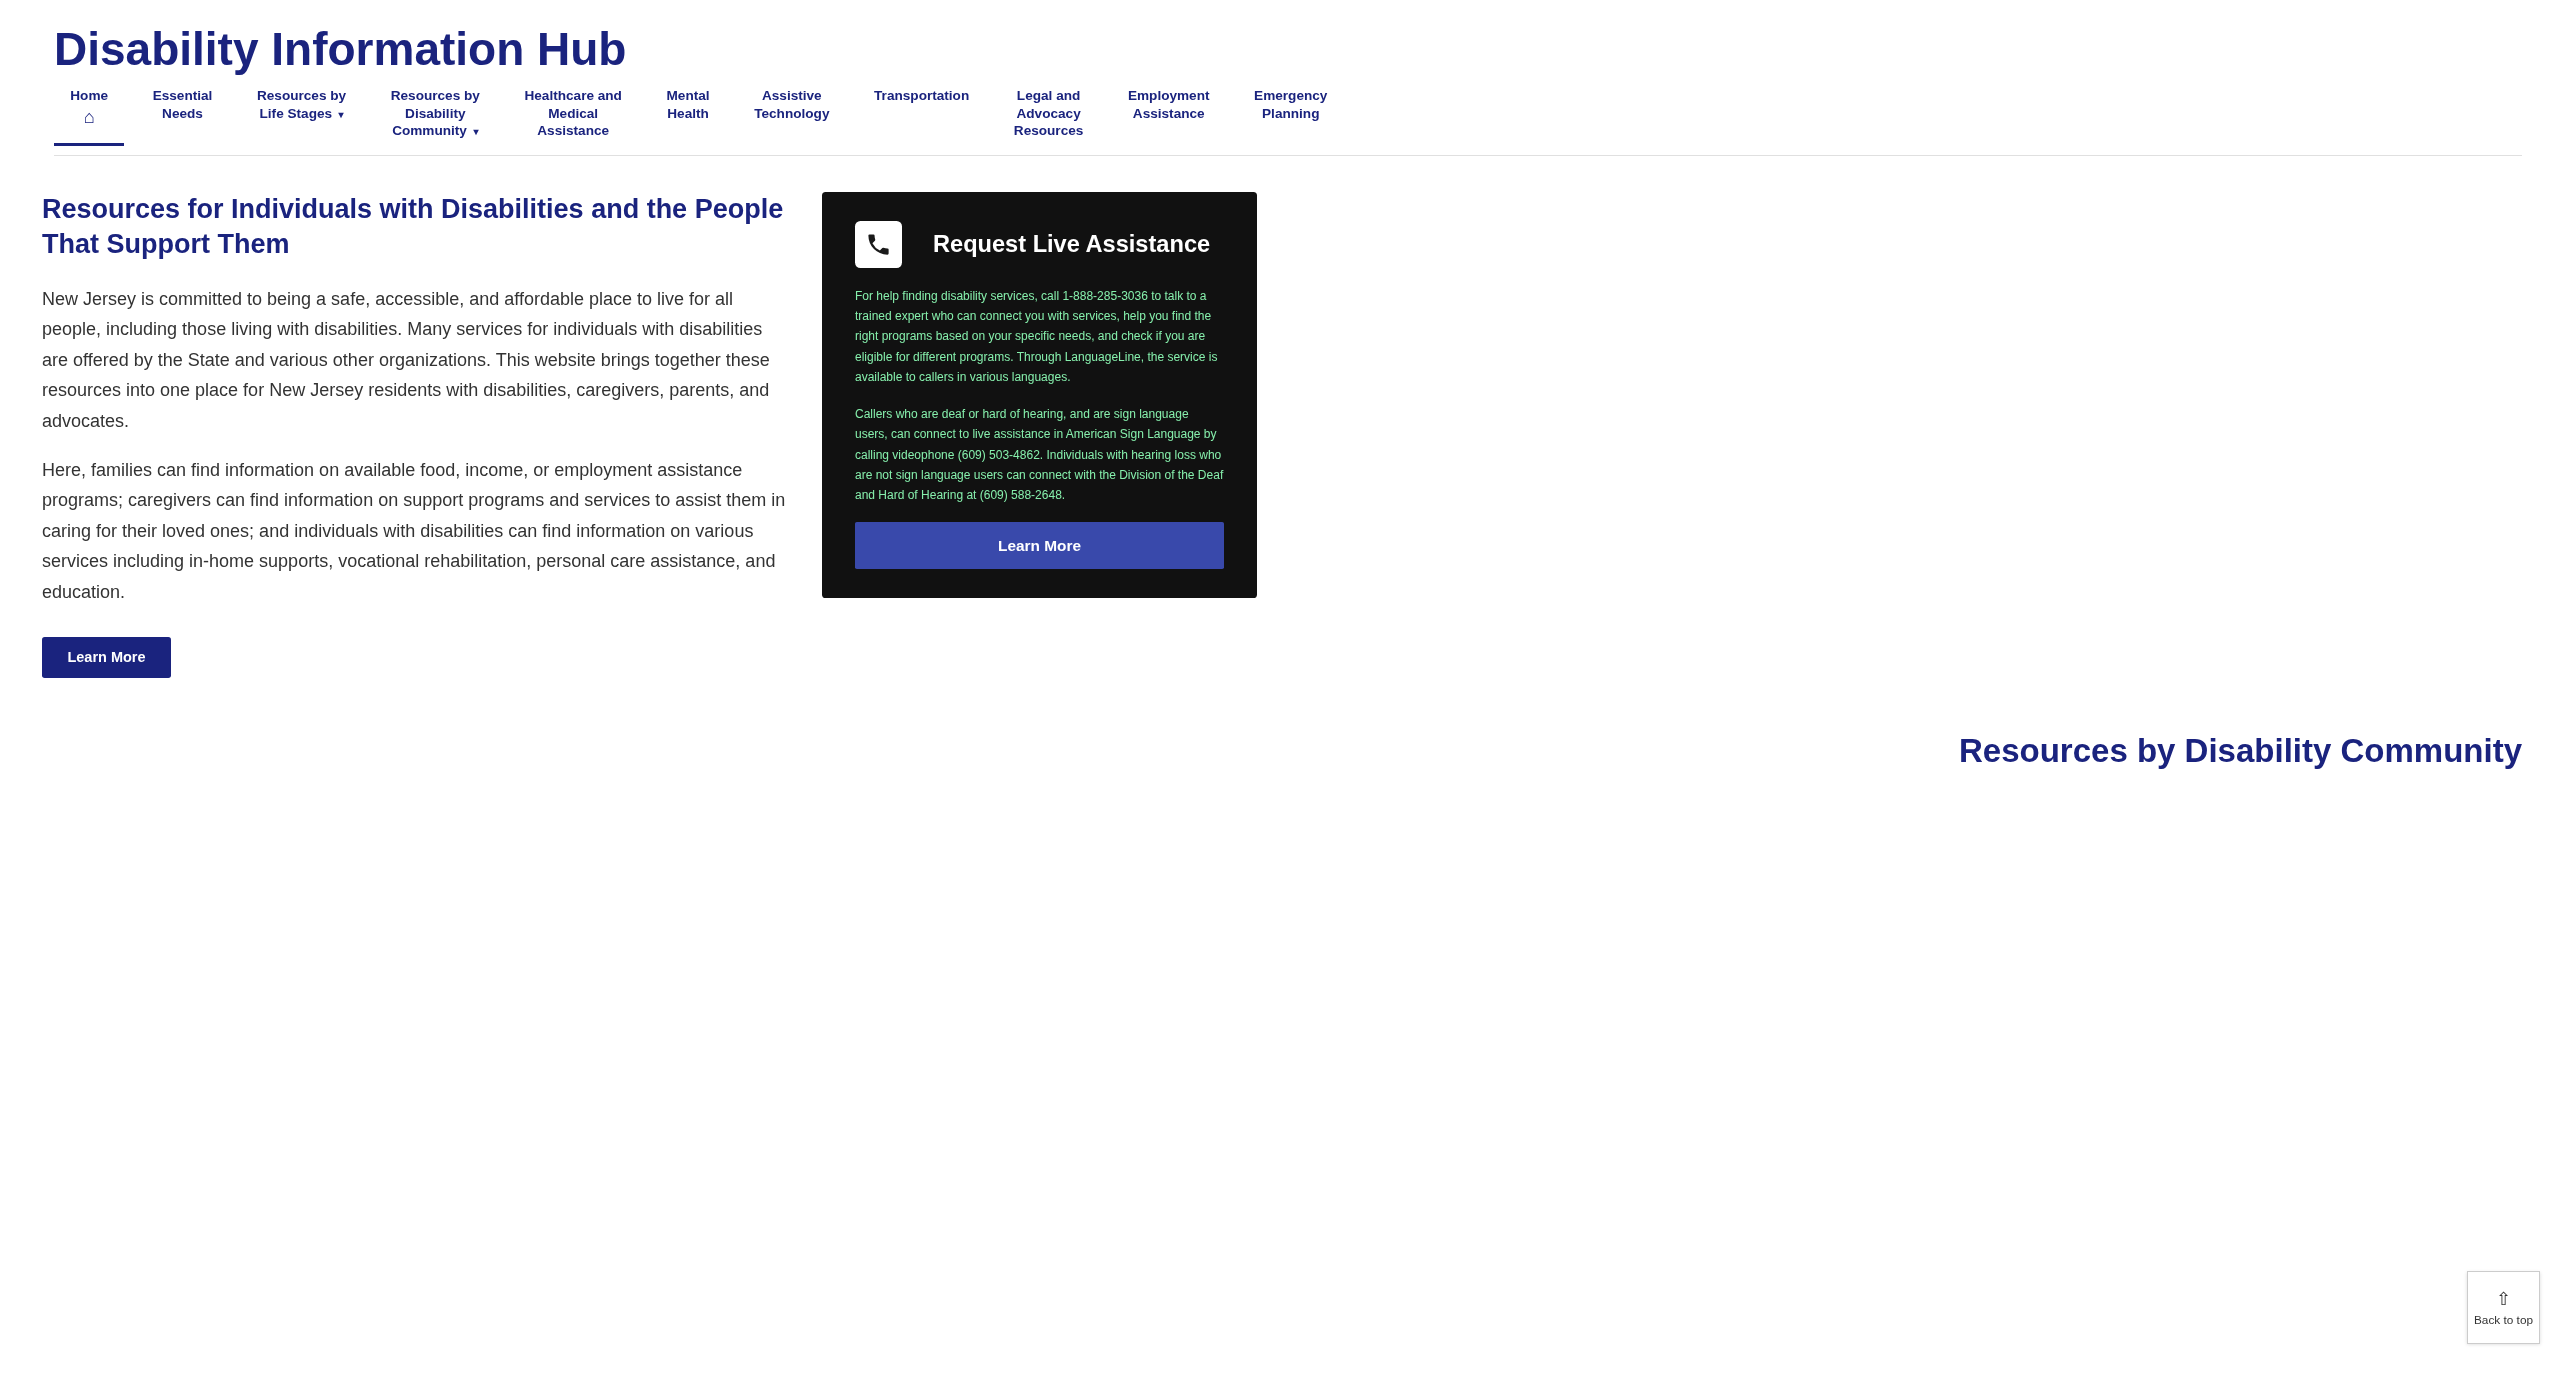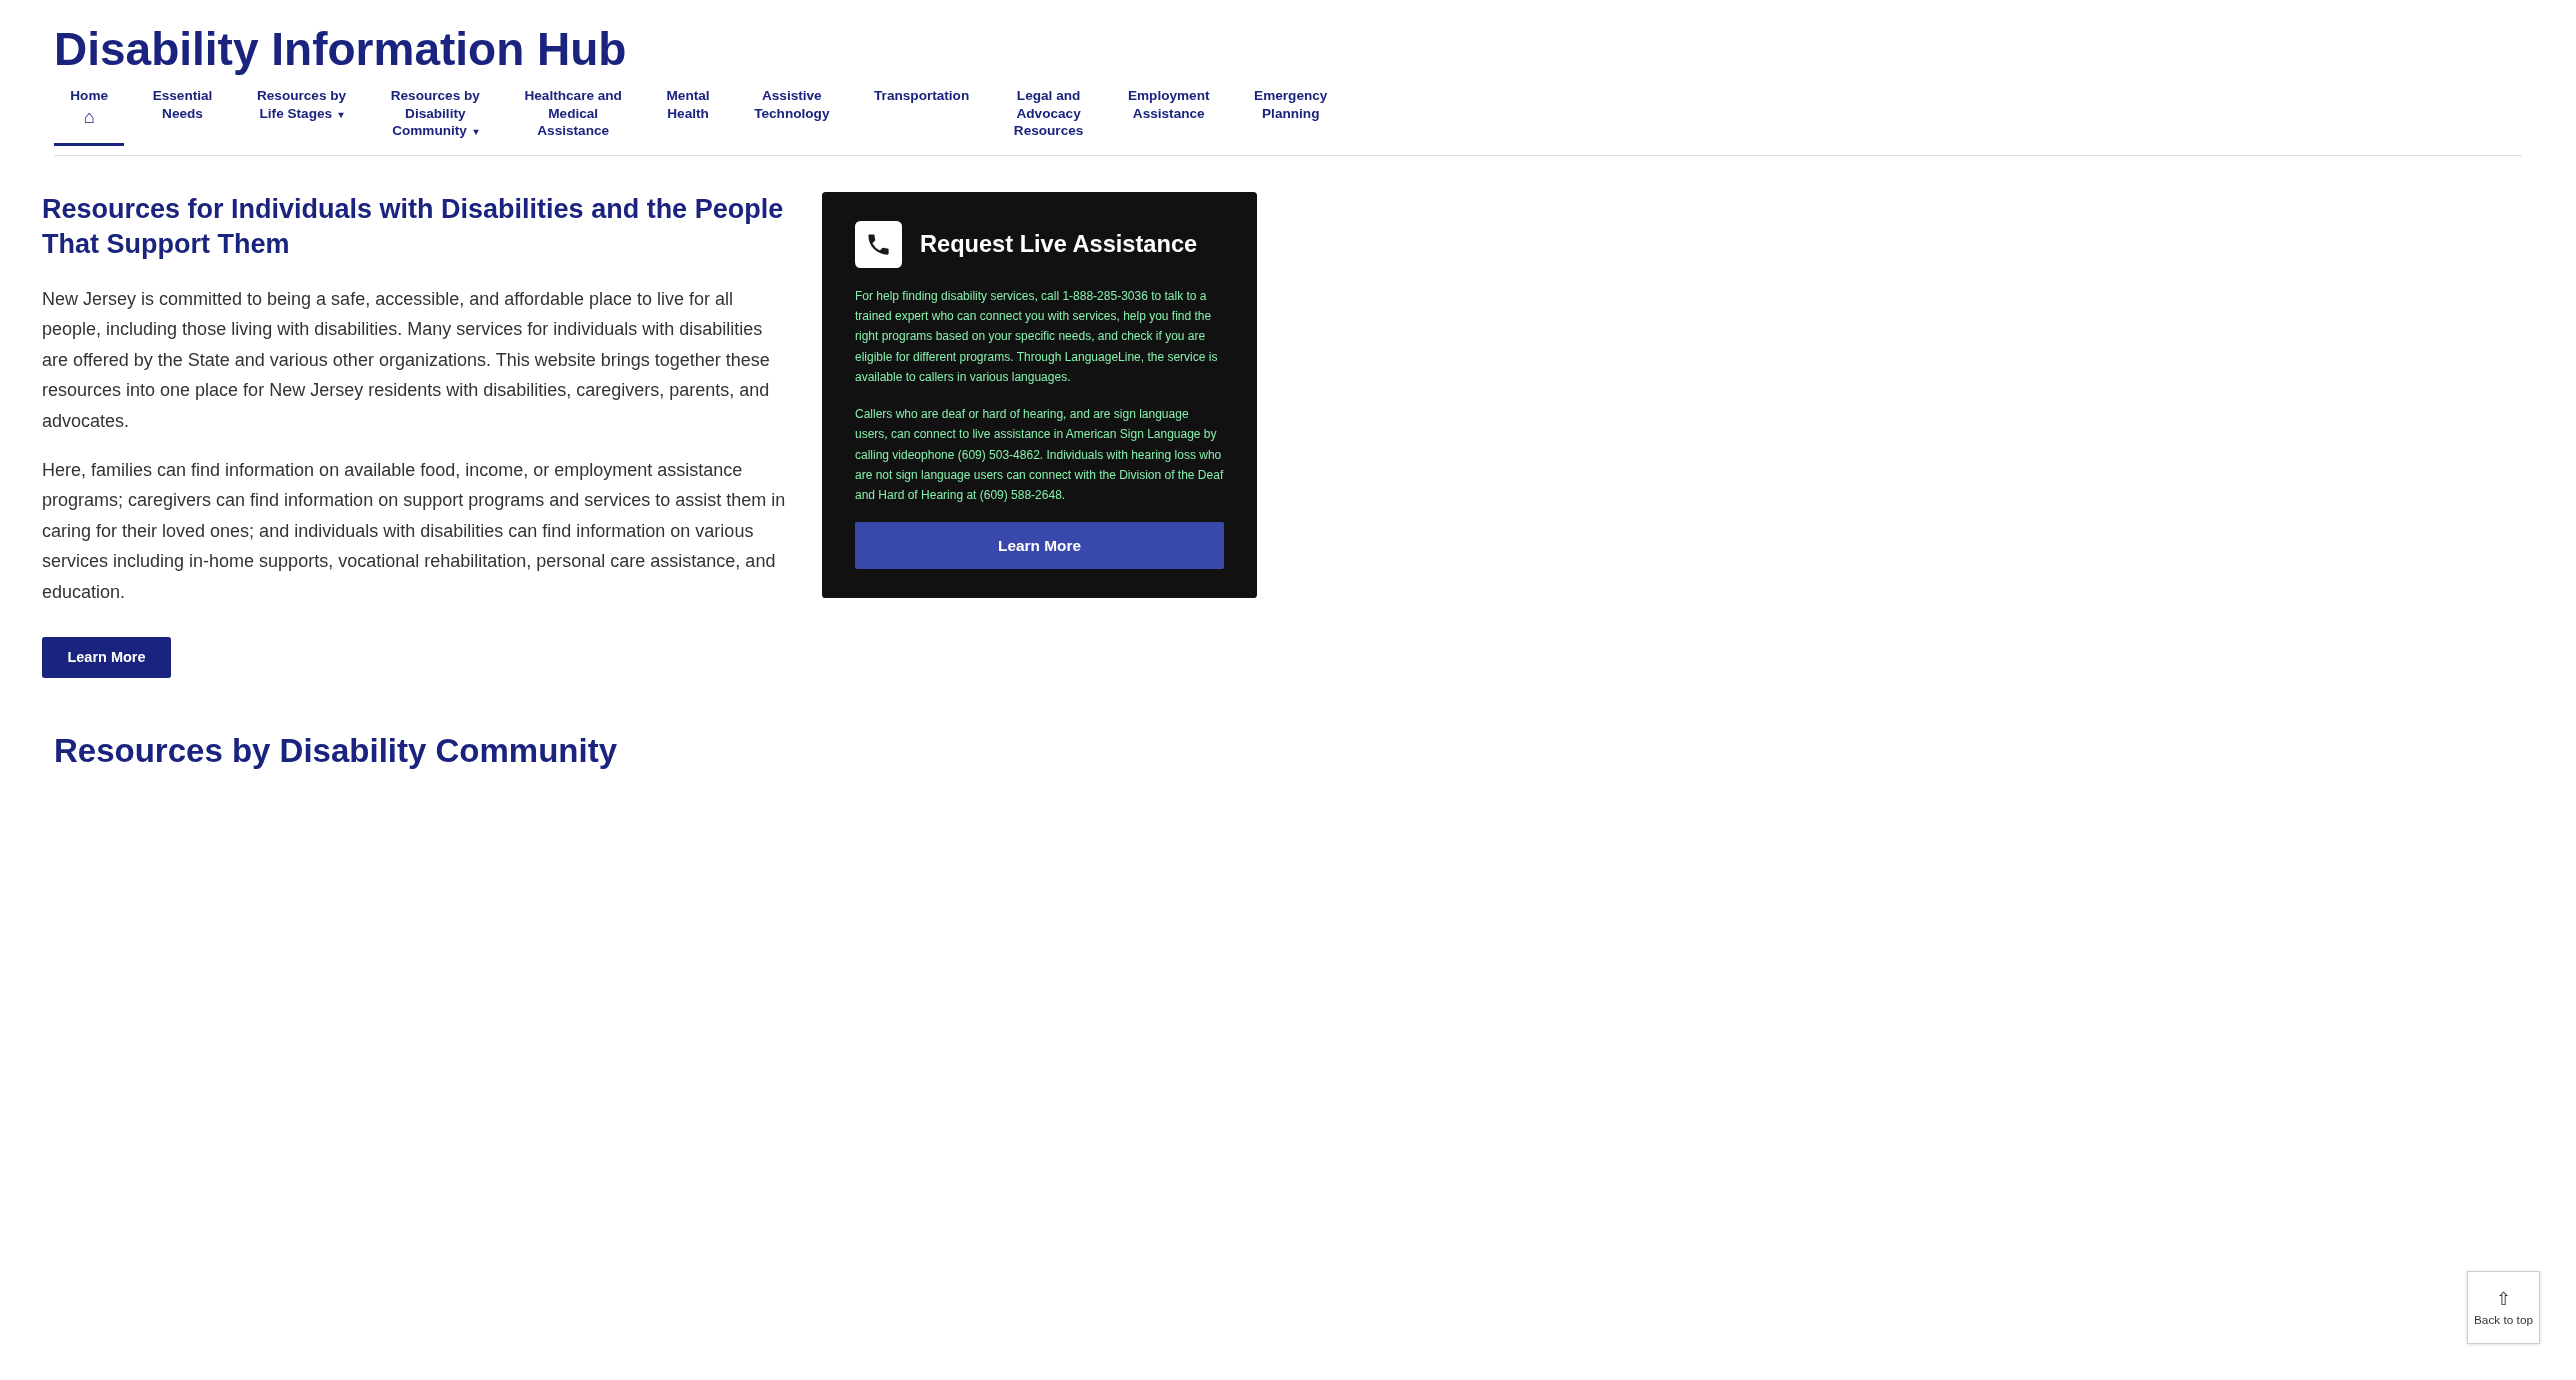--- a/index.html
+++ b/index.html
@@ -97,21 +97,21 @@
       background: #111;
       color: #fff;
       border-radius: 3.6px;
       padding: 29px 33px;
       width: 435px;
       flex-shrink: 0;
     }
     .assistance-card-header {
       display: flex;
       align-items: center;
-      gap: 18px;
+      gap: 31px;
       margin-bottom: 18px;
     }
     .phone-icon-box {
       background: #fff;
       border-radius: 5.4px;
       width: 47px;
       height: 47px;
       display: flex;
       align-items: center;
       justify-content: center;
@@ -143,21 +143,21 @@
       text-align: center;
       border: none;
       cursor: pointer;
       border-radius: 1.8px;
       margin-top: 9px;
     }
 
     
     .resources-section {
       padding: 18px 54px 36px 54px;
-      text-align: left;
+      text-align: right;
     }
     .resources-heading {
       font-size: 33px;
       font-weight: 800;
       color: #1a237e;
     }
 
     
     .back-to-top {
       position: fixed;

